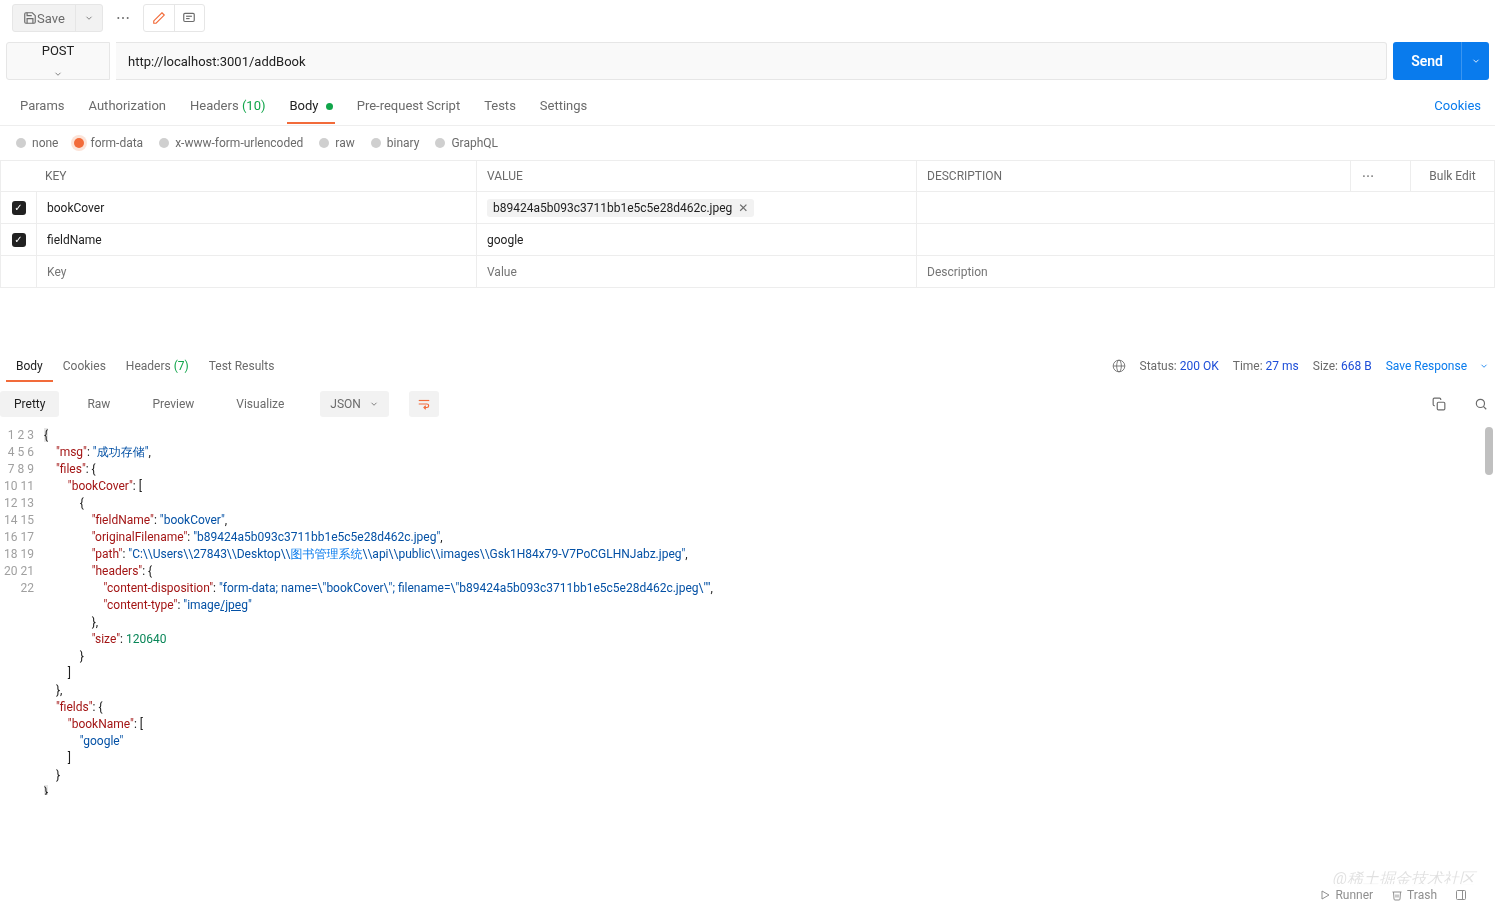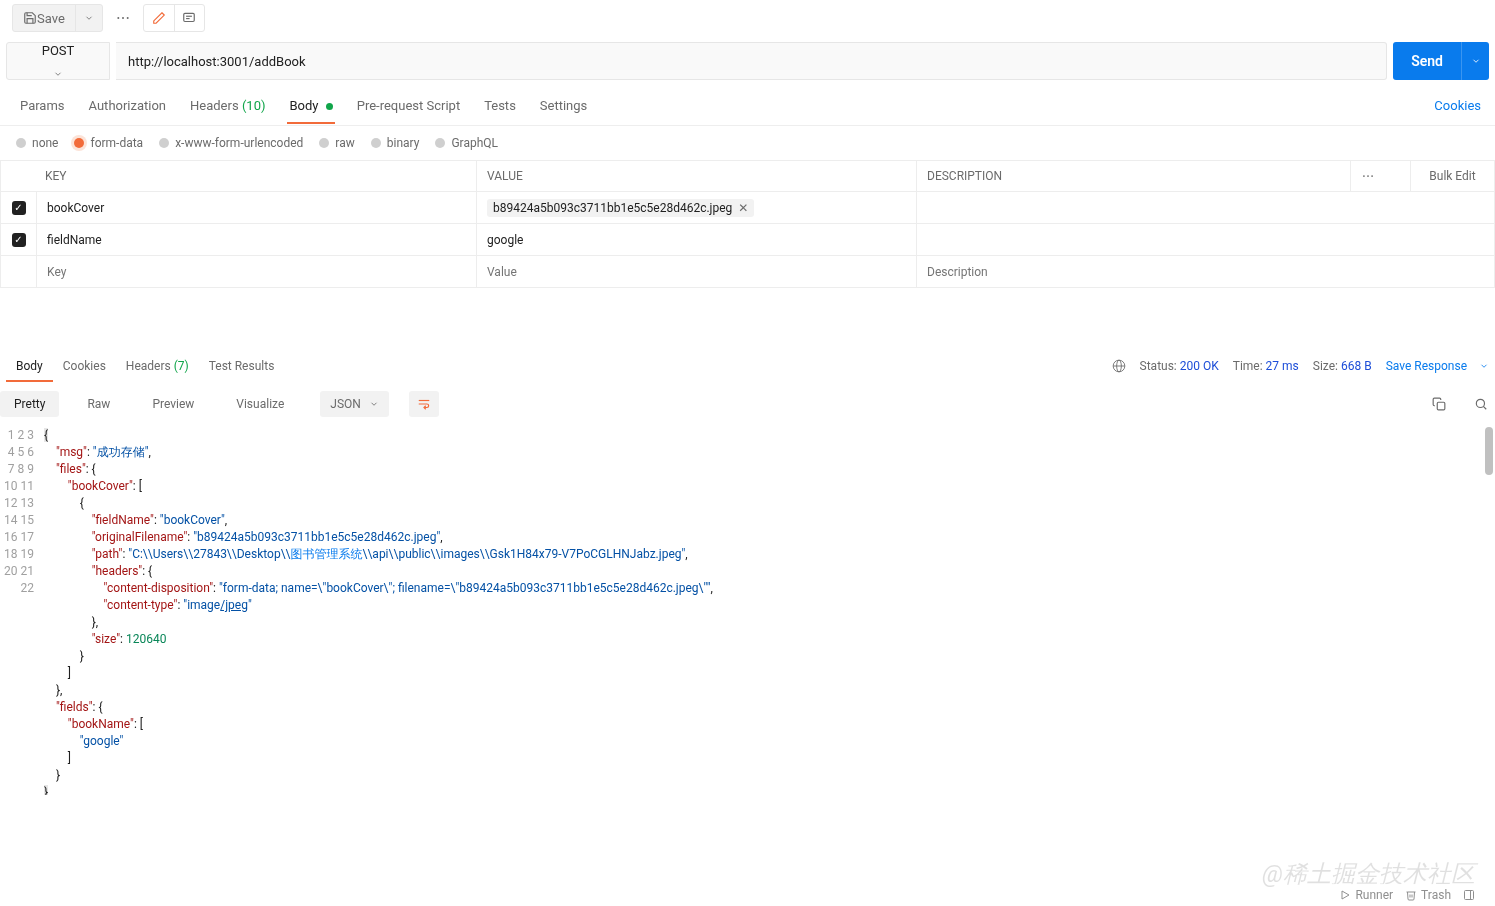--- a/index.html
+++ b/index.html
@@ -75,23 +75,23 @@
 .gutter { width: 44px; text-align: right; color: #a0a0a0; padding: 2px 10px 2px 0; user-select: none; }
 .code { flex: 1; padding: 2px 0; white-space: pre; }
 .code .k { color: #a31515; } 
 .code .s { color: #0451a5; } 
 .code .n { color: #098658; } 
 .code .p { color: #212121; } 
 .code .hl { background: #e6e6e6; }
 .code .u { text-decoration: underline; }
 .scrollbar-vert { position: absolute; right: 2px; top: 2px; width: 8px; height: 48px; background: #c0c0c0; border-radius: 4px; }
 
-.footer { position: fixed; bottom: 0; right: 8px; display: flex; align-items: center; gap: 12px; padding: 4px 12px; color: #8f8f8f; font-size: 12px; background: rgba(255,255,255,0.9); }
+.footer { position: fixed; bottom: 0; right: 16px; display: flex; align-items: center; gap: 18px; padding: 4px 12px; color: #8f8f8f; font-size: 12px; background: rgba(255,255,255,0.9); }
 .footer-item { display: flex; align-items: center; gap: 4px; cursor: pointer; }
-.watermark { position: fixed; bottom: 16px; right: 20px; color: rgba(0,0,0,0.12); font-size: 24px; font-style: italic; pointer-events: none; margin-top: 40px; }
+.watermark { position: fixed; bottom: 16px; right: 20px; color: rgba(0,0,0,0.12); font-size: 16px; font-style: italic; pointer-events: none; margin-top: 40px; }
 
 svg { display: block; }
 </style>
 </head>
 <body>
 
 <div class="topbar">
   <div class="topbar-actions">
     <div class="btn-save">
       <div class="btn-save-main">

